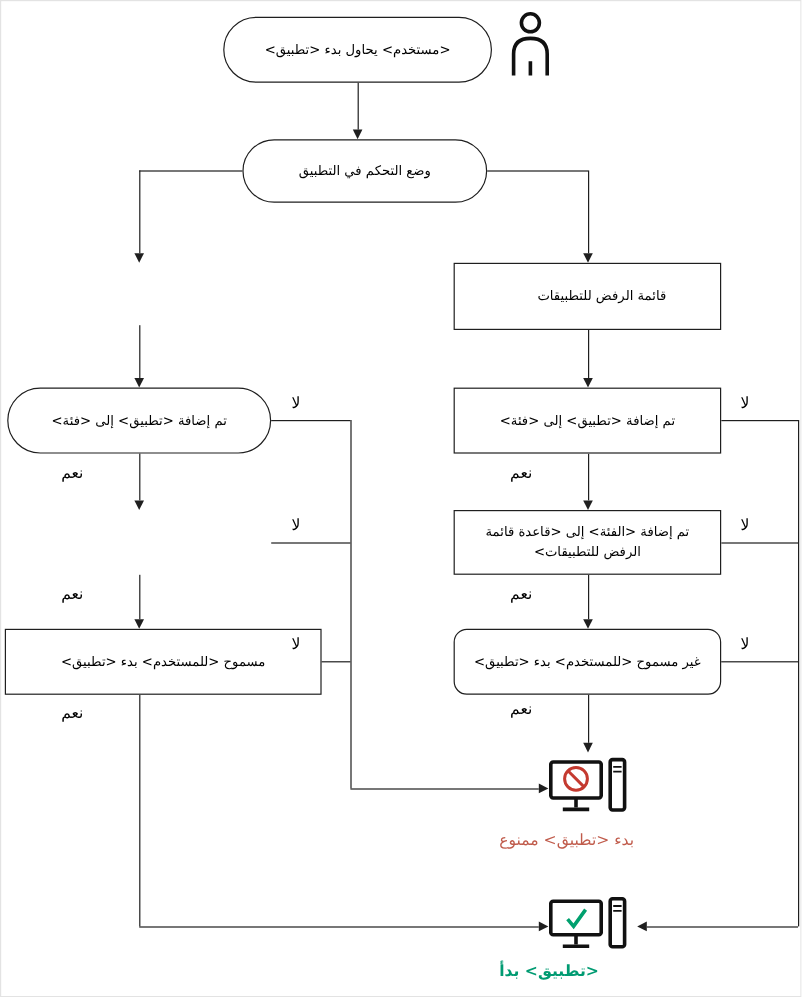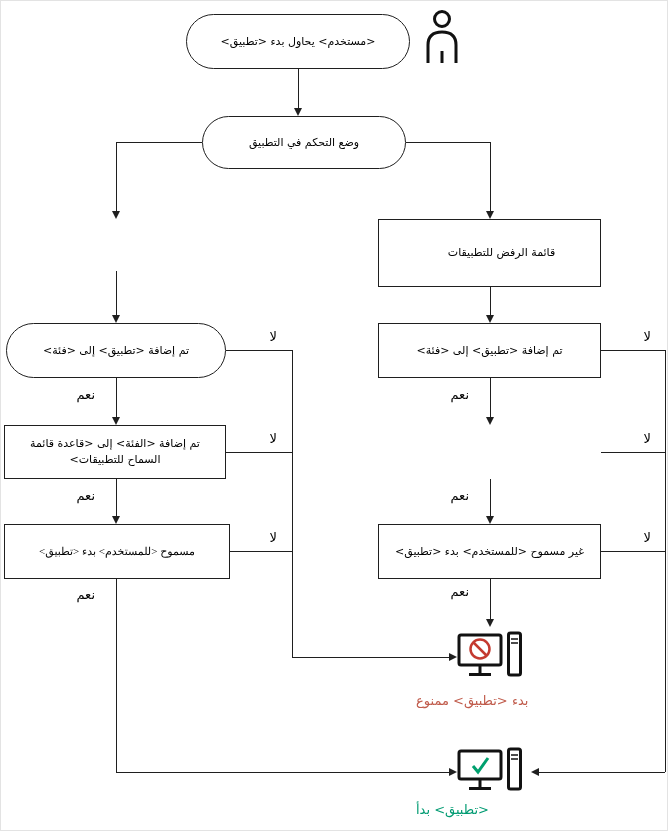--- a/index.html
+++ b/index.html
@@ -13,25 +13,25 @@
     direction:rtl; line-height:1.45;
   }
   .pill { border-radius:28px; }
   .hl, .vl { position:absolute; background:#1f1f1f; }
   .hl { height:1px; }
   .vl { width:1px; }
   .ah { position:absolute; width:0; height:0; }
   .ah-down  { border-left:4px solid transparent; border-right:4px solid transparent; border-top:8px solid #1f1f1f; }
   .ah-right { border-top:4px solid transparent; border-bottom:4px solid transparent; border-left:8px solid #1f1f1f; }
   .ah-left  { border-top:4px solid transparent; border-bottom:4px solid transparent; border-right:8px solid #1f1f1f; }
-  .yn { position:absolute; font-size:13px; color:#000; text-align:right; direction:rtl; }
+  .yn { position:absolute; font-size:13px; color:#000; text-align:left; direction:rtl; }
   .icon { position:absolute; }
   .outcome-label { position:absolute; width:150px; text-align:left; font-size:13px; direction:rtl; }
   .blocked-label { color:#c05b4b; }
-  .started-label { color:#009b72; }
+  .started-label { color:#009b72;font-weight:bold; }
 </style>
 </head>
 <body>
 
 <div class="canvas">
 
   <div class="vl" style="left:297px;top:68px;height:39px;"></div>
   <div class="ah ah-down" style="left:293px;top:107px;"></div>
 
   <div class="hl" style="left:115px;top:141px;width:86px;"></div>
@@ -83,29 +83,29 @@
   <div class="node pill" style="left:185px;top:13px;width:224px;height:55px;">&lt;مستخدم&gt; يحاول بدء &lt;تطبيق&gt;</div>
 
   <svg class="icon" style="left:420px;top:8px;" width="42" height="56" viewBox="0 0 42 56">
     <circle cx="21" cy="10" r="7.5" fill="none" stroke="#111" stroke-width="3"></circle>
     <path d="M7 54 V36 q0-13 14-13 t14 13 V54" fill="none" stroke="#111" stroke-width="3"></path>
     <line x1="21" y1="42" x2="21" y2="54" stroke="#111" stroke-width="3"></line>
   </svg>
 
   <div class="node pill" style="left:201px;top:115px;width:204px;height:53px;text-align:right;">وضع التحكم في التطبيق</div>
 
-  <div class="node" style="left:377px;top:218px;width:223px;height:68px;padding-left:36px;">قائمة الرفض للتطبيقات</div>
+  <div class="node" style="left:377px;top:218px;width:223px;height:56px;padding-left:36px;">قائمة الرفض للتطبيقات</div>
 
   <div class="node pill" style="left:5px;top:322px;width:220px;height:55px;">تم إضافة &lt;تطبيق&gt; إلى &lt;فئة&gt;</div>
   <div class="node" style="left:377px;top:322px;width:223px;height:55px;">تم إضافة &lt;تطبيق&gt; إلى &lt;فئة&gt;</div>
 
-  <div class="node" style="left:3px;top:424px;width:222px;height:54px;">تم إضافة &lt;الفئة&gt; إلى &lt;قاعدة قائمة السماح للتطبيقات&gt;</div>
+  <div class="node" style="left:377px;top:424px;width:223px;height:54px;">تم إضافة &lt;الفئة&gt; إلى &lt;قاعدة قائمة الرفض للتطبيقات&gt;</div>
 
-  <div class="node" style="left:3px;top:523px;width:226px;height:55px;font-family:Liberation Serif, serif;">مسموح &lt;للمستخدم&gt; بدء &lt;تطبيق&gt;</div>
-  <div class="node" style="left:377px;top:523px;width:223px;height:55px;">غير مسموح &lt;للمستخدم&gt; بدء &lt;تطبيق&gt;</div>
+  <div class="node" style="left:3px;top:523px;width:264px;height:55px;">مسموح &lt;للمستخدم&gt; بدء &lt;تطبيق&gt;</div>
+  <div class="node" style="left:377px;top:523px;width:223px;height:55px;border-radius:11px;">غير مسموح &lt;للمستخدم&gt; بدء &lt;تطبيق&gt;</div>
 
   <div class="yn" style="left:242px;top:328px;width:34px;">لا</div>
   <div class="yn" style="left:242px;top:430px;width:34px;">لا</div>
   <div class="yn" style="left:242px;top:529px;width:34px;">لا</div>
   <div class="yn" style="left:616px;top:328px;width:34px;">لا</div>
   <div class="yn" style="left:616px;top:430px;width:34px;">لا</div>
   <div class="yn" style="left:616px;top:529px;width:34px;">لا</div>
 
   <div class="yn" style="left:50px;top:386px;width:44px;">نعم</div>
   <div class="yn" style="left:50px;top:487px;width:44px;">نعم</div>

